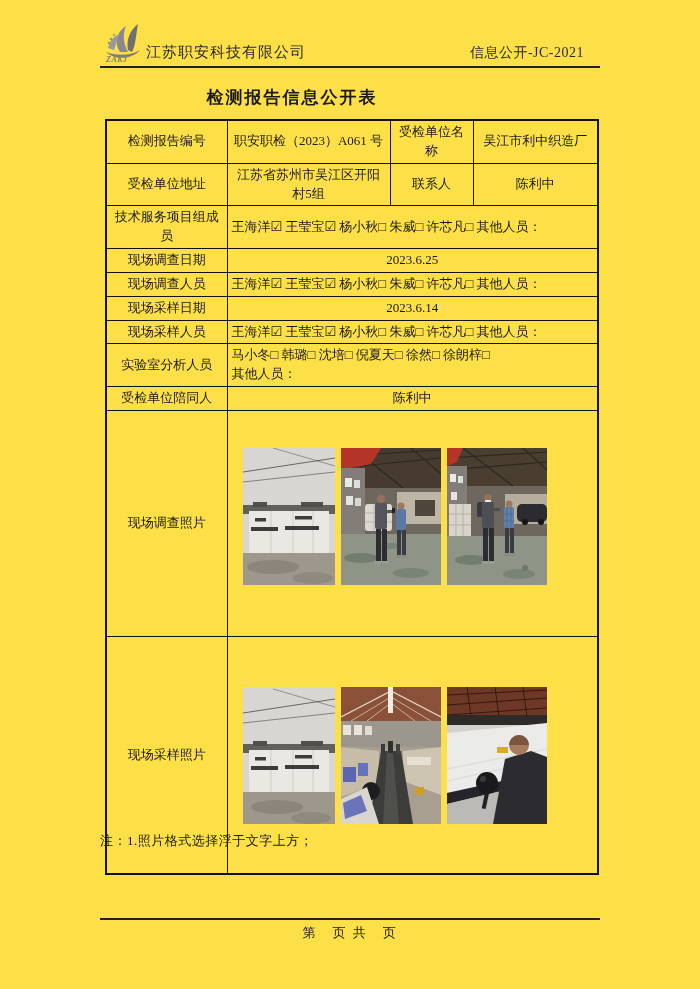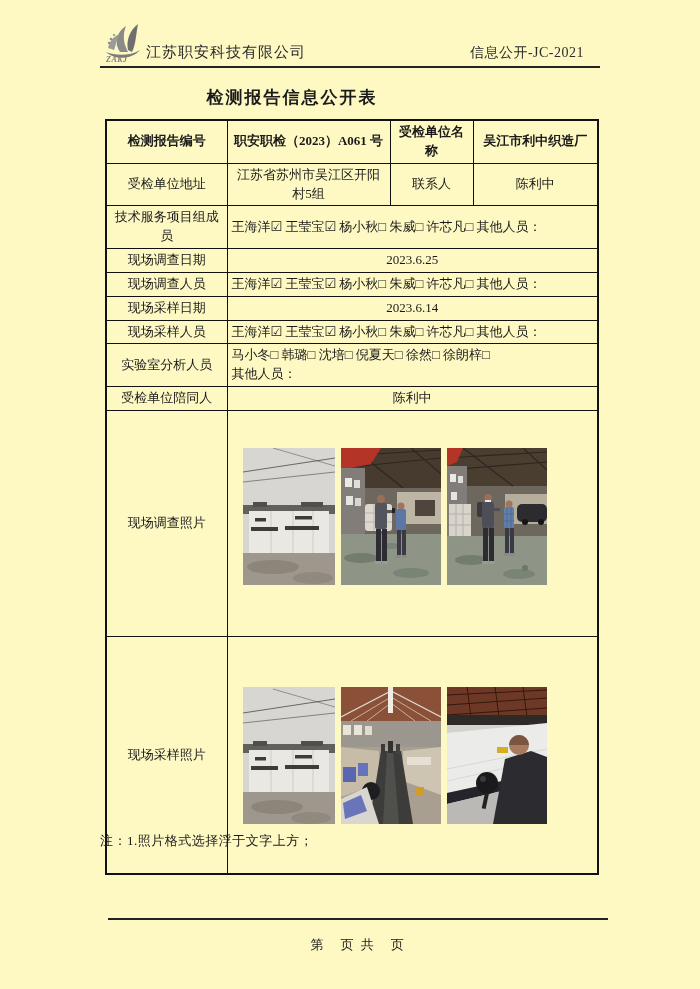--- a/index.html
+++ b/index.html
@@ -1,20 +1,20 @@
 <!DOCTYPE html>
 <html><head>
 <meta charset="utf-8">
 <style>
   * { margin:0; padding:0; box-sizing:border-box; }
   html,body { background:#ffffff; }
   .page {
     position:relative;
     width:700px; height:989px;
-    background:#fef9c3;
+    background:#fde047;
     font-family:"Liberation Serif","DejaVu Sans",serif;
     color:#1a1a1a;
     overflow:hidden;
   }
   
   .doc-header {
     position:absolute; top:24px; left:100px; width:500px; height:44px;
     border-bottom:2px solid #222;
   }
   .logo-wrap { position:absolute; left:0; bottom:2px; width:46px; height:42px; }
@@ -46,21 +46,21 @@
   }
   table.report td {
     border:1px solid #111;
     font-size:13px; line-height:1.45;
     padding:2px 4px;
     vertical-align:middle;
   }
   td.lbl { text-align:center; }
   td.center { text-align:center; }
   td.names { text-align:left; padding-left:9px; }
-  tr.r1 { height:27px;font-weight:bold; }
+  tr.r1 { height:27px; }
   tr.r2 { height:40px; }
   tr.r3 { height:38px; }
   tr.r4, tr.r5, tr.r6, tr.r7 { height:21px;margin-top:36px; }
   tr.r8 { height:40px; }
   tr.r9 { height:22px; }
   tr.r10 { height:226px; }
   tr.r11 { height:238px; }
   .two-line span { display:block; }
   
   .photos-cell { padding:0 !important; }
@@ -69,23 +69,23 @@
     padding-right:34px;
   }
   .strip-survey { margin-top:-14px; }
   .photo-strip svg { display:block; background:#ccc; }
   
   .note {
     position:absolute; top:832px; left:100px;
     font-size:13px; letter-spacing:0.5px;
   }
   .page-footer {
-    position:absolute; top:918px; left:108px; width:500px;
+    position:absolute; top:918px; left:100px; width:500px;
     border-top:2px solid #222;
-    text-align:center; font-size:13px; padding-top:16px; letter-spacing:2px;
+    text-align:center; font-size:13px; padding-top:4px; letter-spacing:2px;
   }
 </style>
 </head>
 <body>
 
 <div class="page">
 
   <div class="doc-header">
     <div class="logo-wrap">
       <svg width="46" height="42" viewBox="0 0 46 42">

